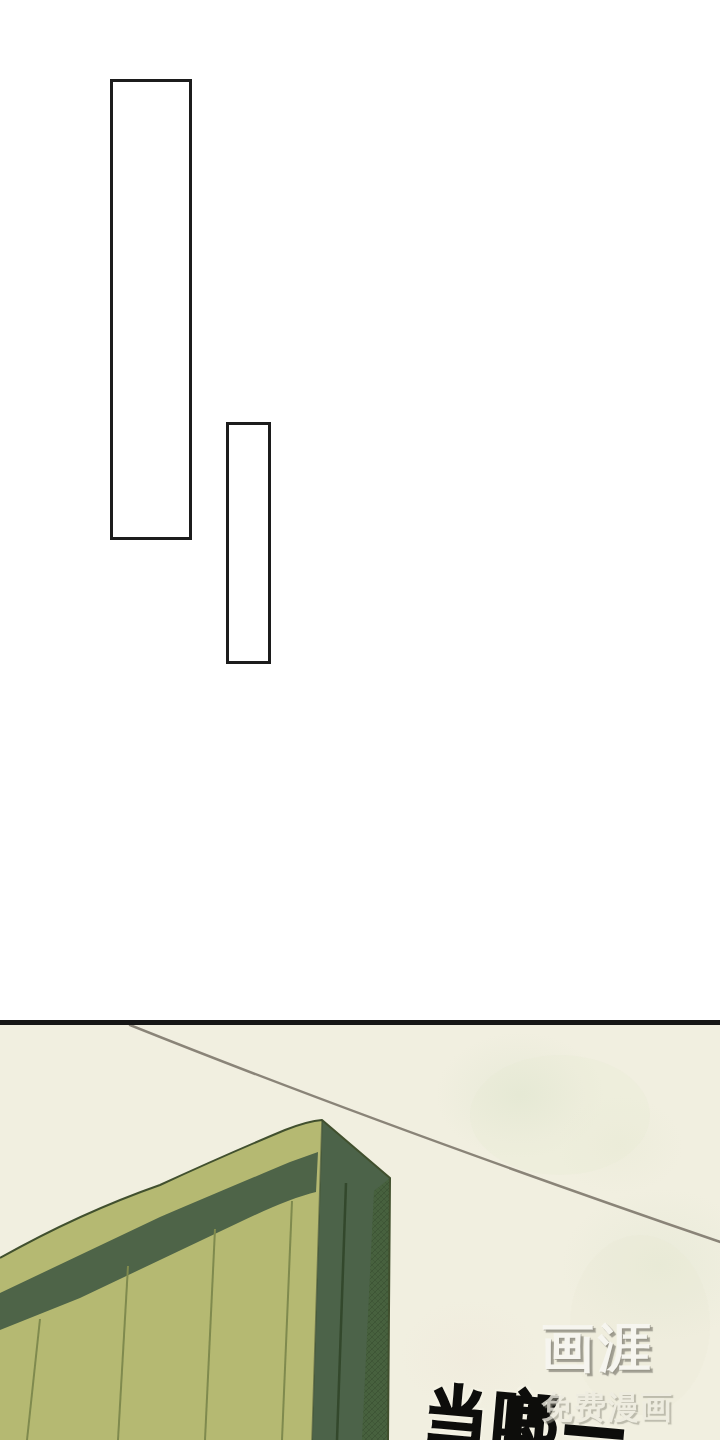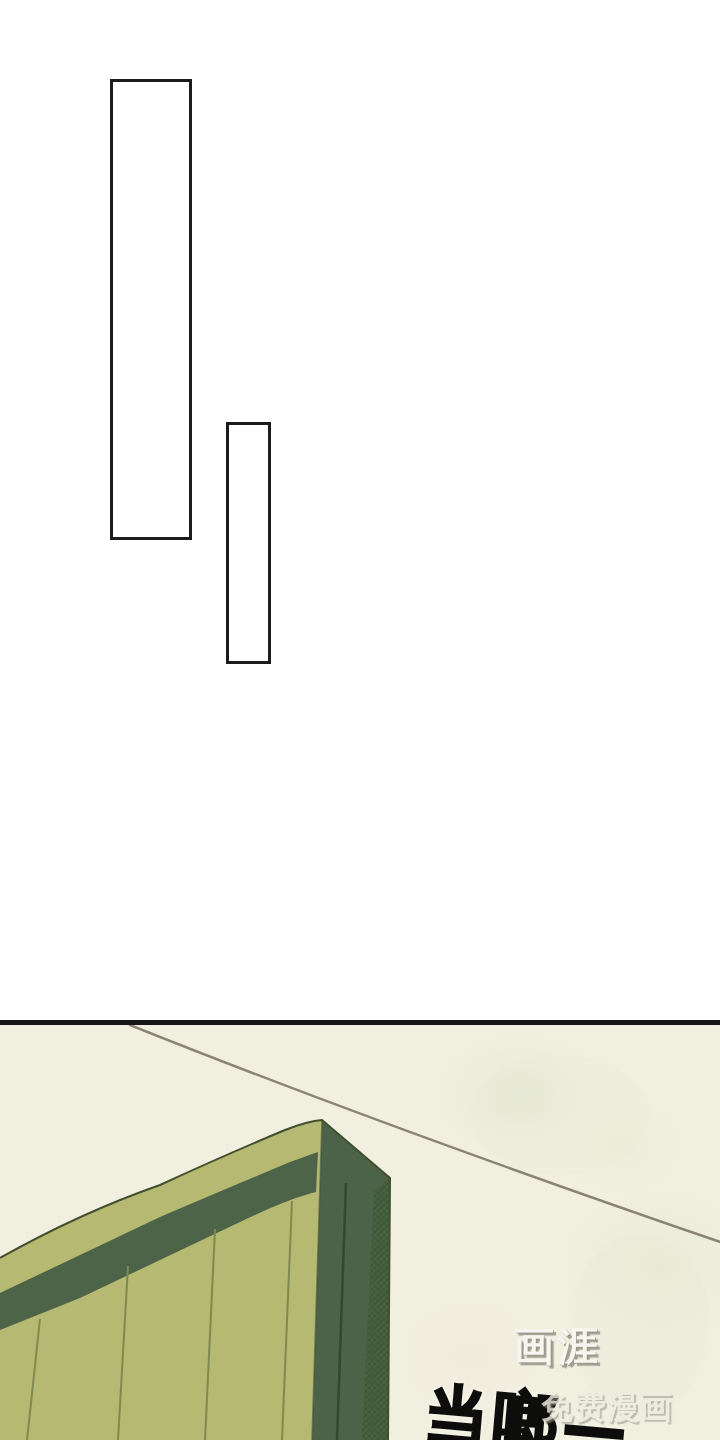--- a/index.html
+++ b/index.html
@@ -50,25 +50,26 @@
       -3px -3px 0 #f4f2e4, 3px -3px 0 #f4f2e4,
       -3px  3px 0 #f4f2e4, 3px  3px 0 #f4f2e4,
       0 -3px 0 #f4f2e4, 0 3px 0 #f4f2e4,
       -3px 0 0 #f4f2e4, 3px 0 0 #f4f2e4;
     z-index:2;
   }
 
   
   .watermark { position:absolute; left:0; top:0; width:720px; height:415px; pointer-events:none; z-index:3; }
   .wm-logo {
-    position:absolute; left:514px; top:300px;
-    font-size:40px; line-height:1.05; font-weight:900; letter-spacing:4px;
+    position:absolute; left:541px; top:300px;
+    font-size:53px; line-height:1.05; font-weight:900; letter-spacing:4px;
     color:#f7f6f1; opacity:0.93;
     text-shadow:3px 3px 1px rgba(140,138,126,0.85), 1px 1px 0 rgba(140,138,126,0.6);
     white-space:nowrap;
+    font-family:Liberation Mono, monospace;
   }
   .wm-sub {
     position:absolute; left:541px; top:366px;
     font-size:32px; line-height:1.05; font-weight:700; letter-spacing:1px;
     color:#eeece1; opacity:0.82;
     text-shadow:2px 2px 1px rgba(150,148,134,0.7);
     white-space:nowrap;
     font-family:Liberation Serif, serif;
   }
 </style>

